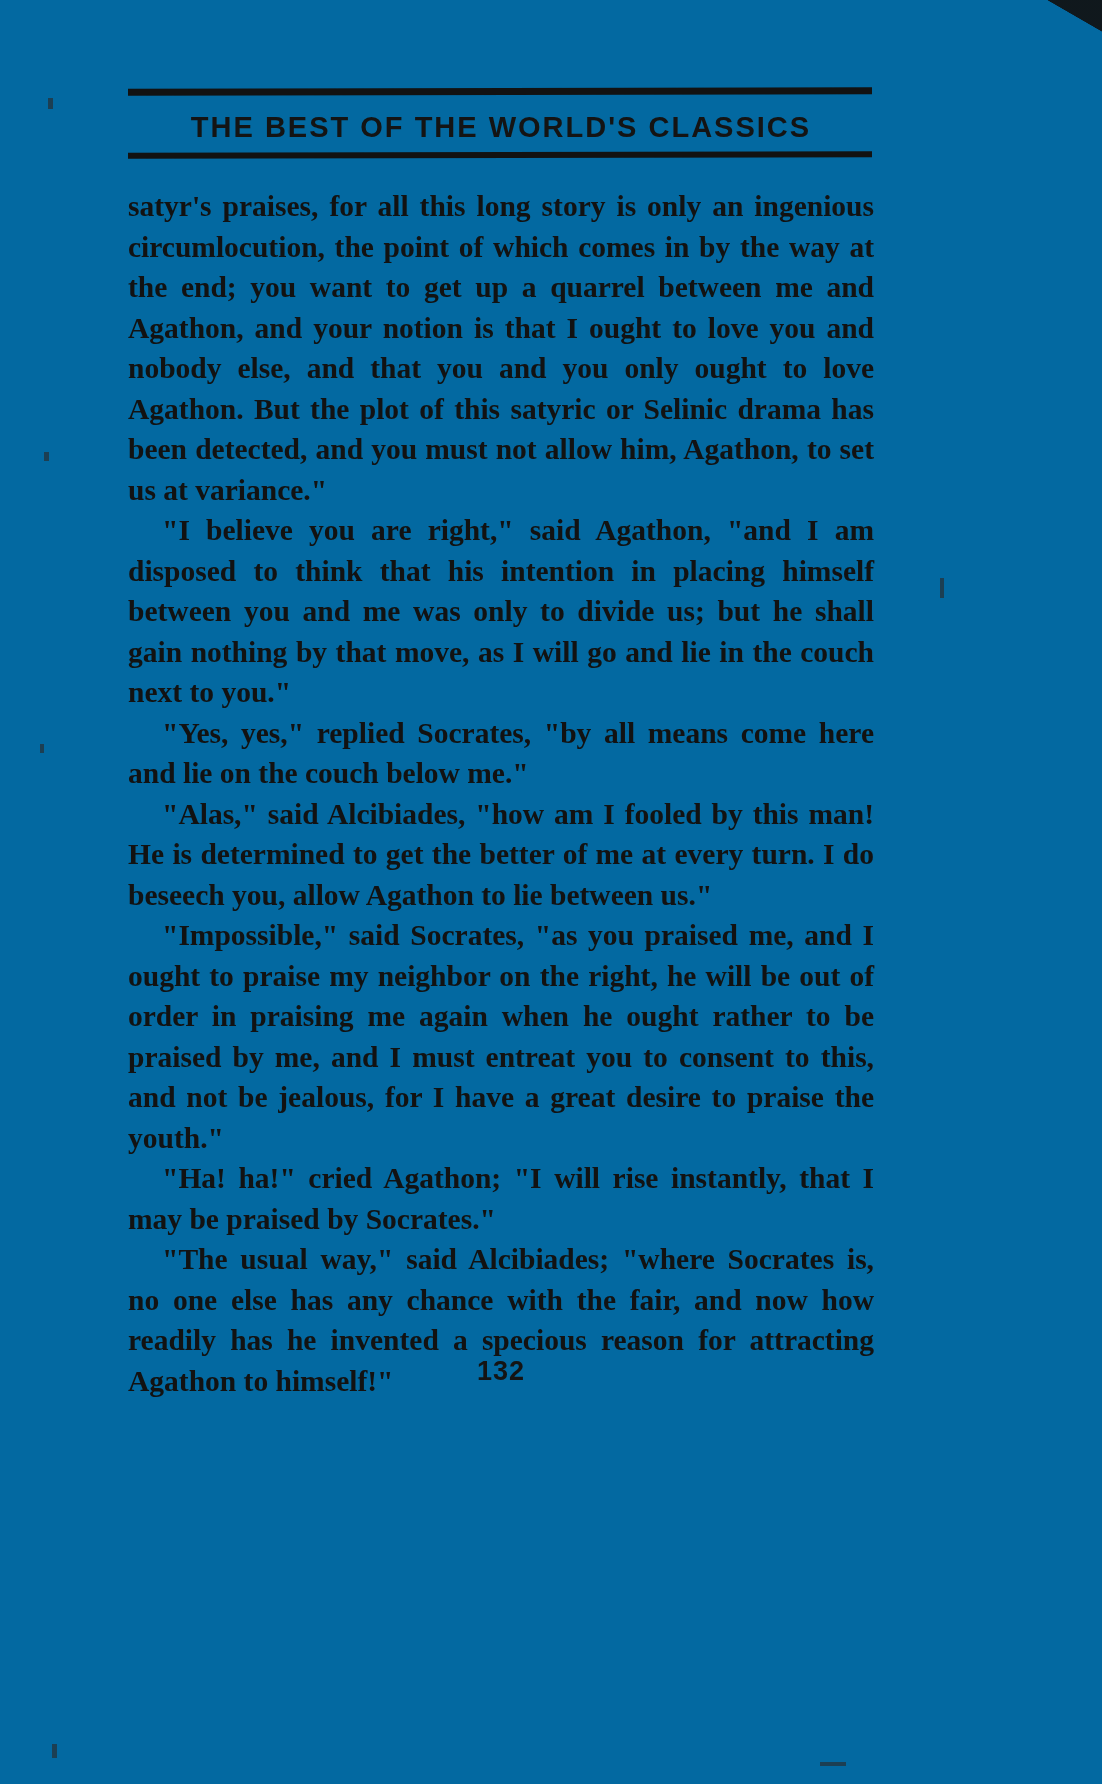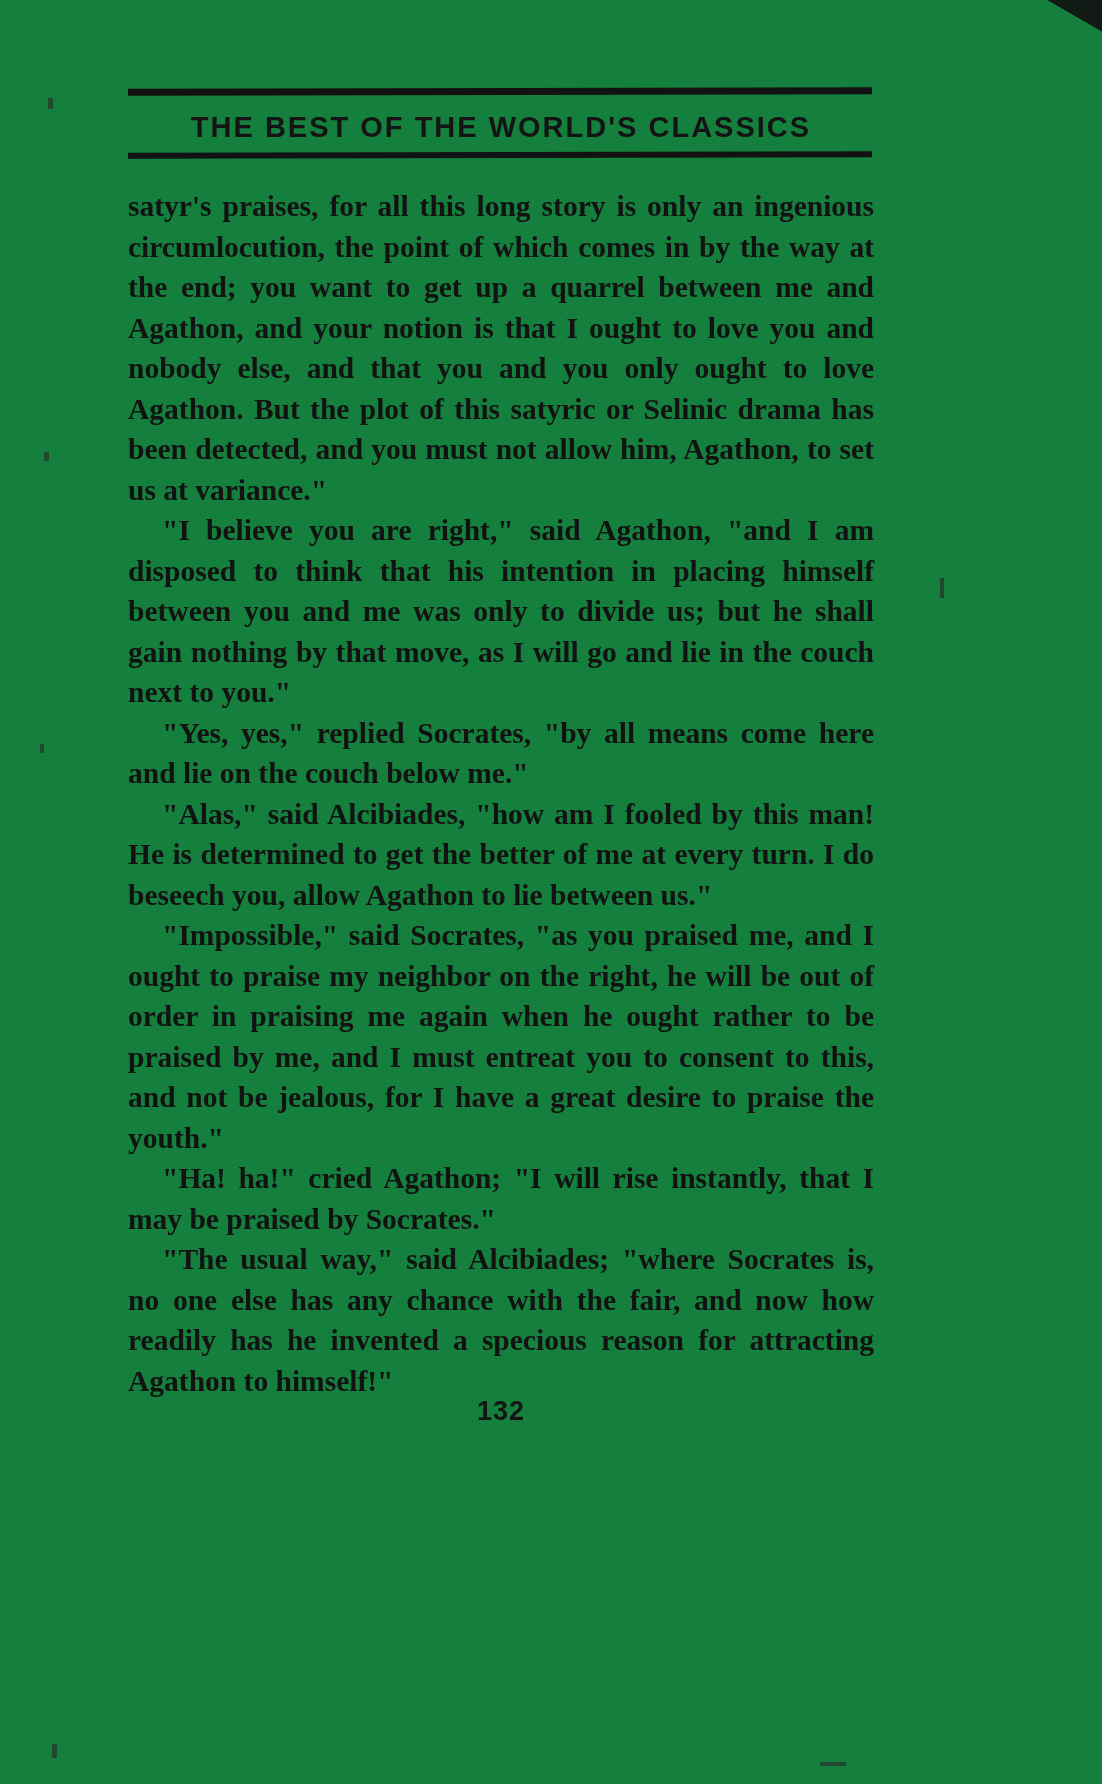--- a/index.html
+++ b/index.html
@@ -15,21 +15,21 @@
     color: #111111;
     overflow: hidden;
   }
 
   .page {
     position: absolute;
     left: 0;
     top: 0;
     width: 1102px;
     height: 1784px;
-    background: #15803d;
+    background: #0369a1;
   }
 
   .corner-blot {
     position: absolute;
     right: 0;
     top: 0;
     width: 70px;
     height: 34px;
     background: linear-gradient(210deg, #111 0%, #111 42%, rgba(17,17,17,0) 43%);
     opacity: 0.92;
@@ -83,21 +83,21 @@
     margin: 0;
     text-indent: 0;
   }
   .body-text p + p {
     text-indent: 34px;
   }
 
   .page-number {
     position: absolute;
     left: 0;
-    top: 1308px;
+    top: 1268px;
     width: 746px;
     text-align: center;
     font-family: "Liberation Sans", sans-serif;
     font-weight: bold;
     font-size: 27px;
     letter-spacing: 1px;
     color: #141414;
   }
 
   .margin-tick {

